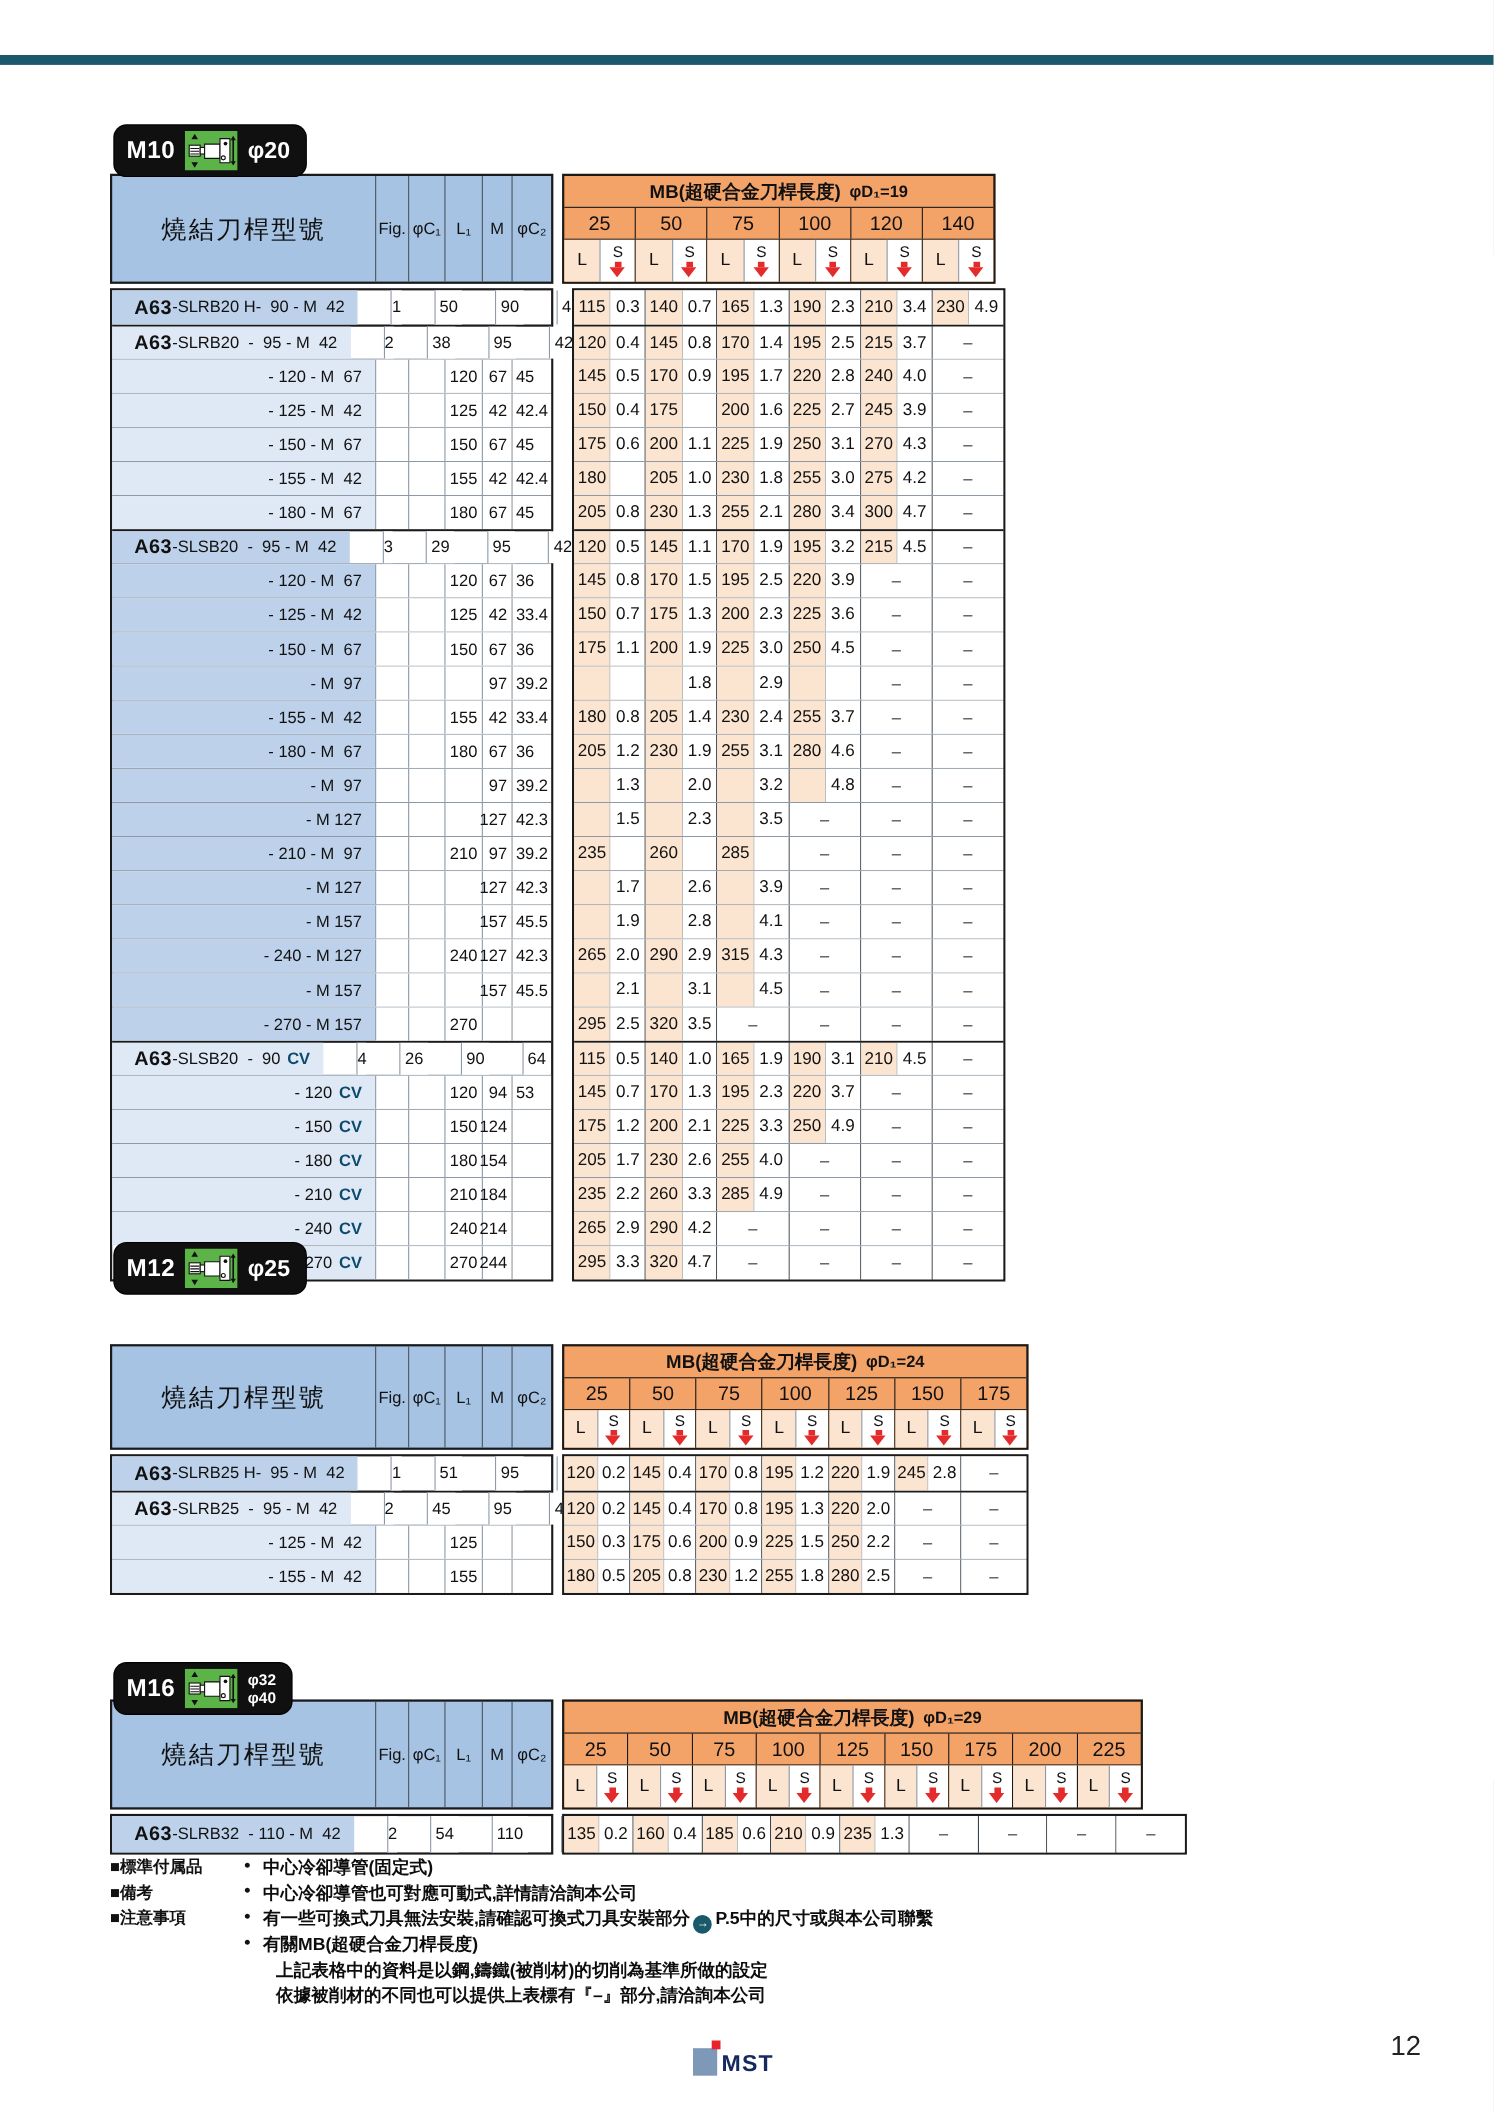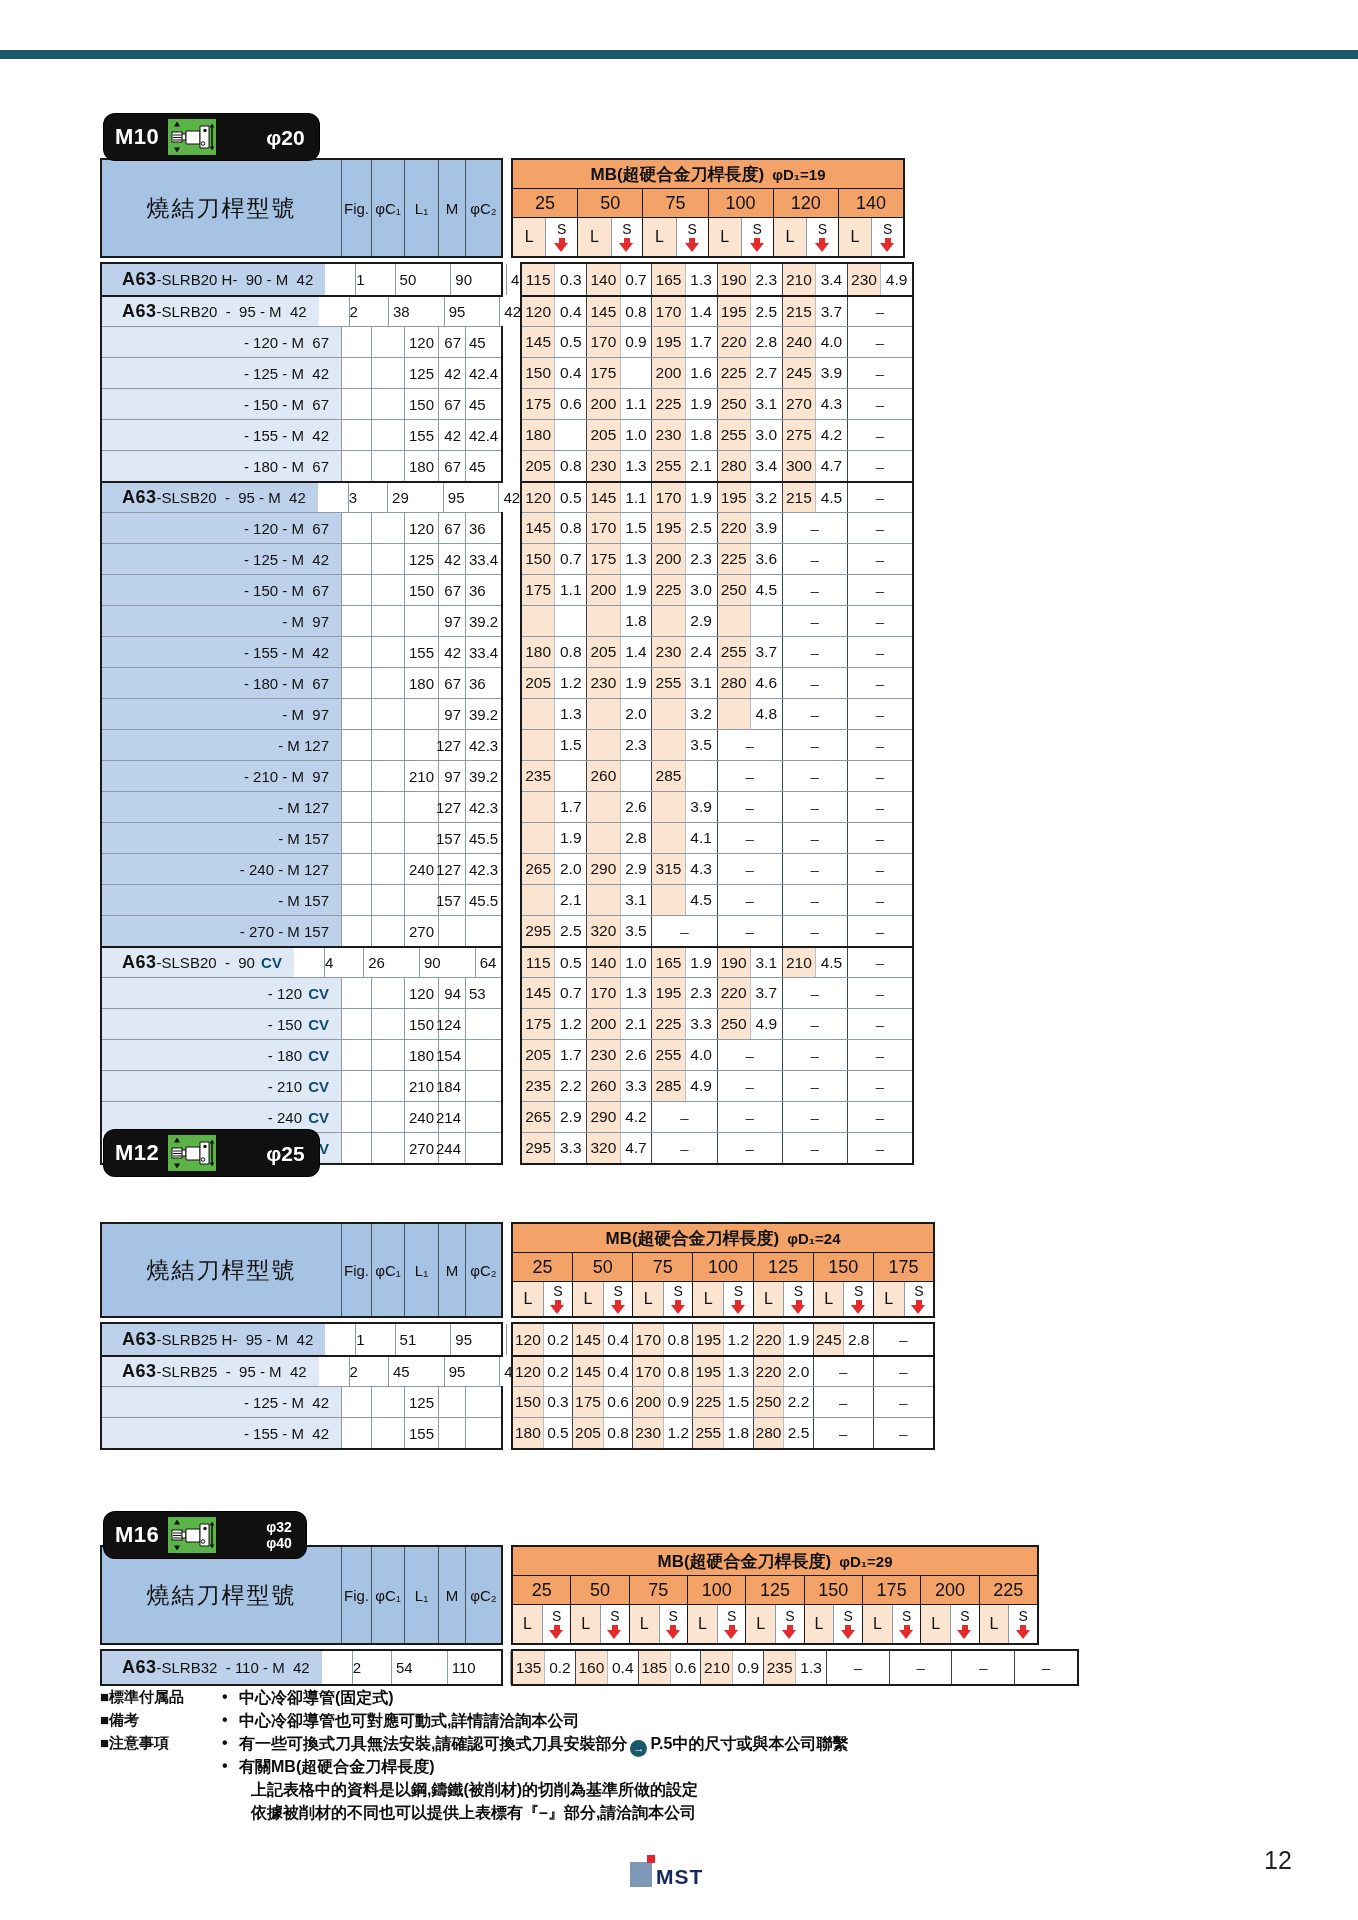--- a/index.html
+++ b/index.html
@@ -6,21 +6,21 @@
   .page{position:relative;width:1358px;height:1920px;background:#fff;overflow:hidden;
         font-family:"Liberation Sans",sans-serif;color:#111;}
   .topbar{position:absolute;left:0;top:50px;width:1358px;height:9px;background:#1a596b;}
   .ttable{position:absolute;left:0;top:0;}
   
   .badge{position:absolute;height:46px;background:#101010;border-radius:11px;display:flex;
          align-items:center;gap:9px;padding:0 14px 0 11px;z-index:6;box-shadow:0 0 0 1px #000;}
   .bl{color:#fff;font-size:22px;font-weight:bold;letter-spacing:.5px;}
   .bi{width:48px;height:36px;display:block;}
   .bi svg{display:block;width:48px;height:36px;}
-  .bd{display:flex;flex-direction:column;justify-content:center;margin-left:41px;}
+  .bd{display:flex;flex-direction:column;justify-content:center;}
   .bd-v{color:#fff;font-size:21px;font-weight:bold;line-height:1;}
   .bd-sm .bd-v{font-size:14px;line-height:1.15;}
   
   .lhead{position:absolute;background:#a6c3e3;border:2px solid #1a1a1a;box-sizing:border-box;display:flex;}
   .lt{flex:1;display:flex;align-items:center;justify-content:center;font-size:23px;letter-spacing:2px;}
   .hc{border-left:1px solid #4a5560;display:flex;align-items:center;justify-content:center;
       font-size:15px;box-sizing:border-box;}
   
   .lbody{position:absolute;border:2px solid #1a1a1a;box-sizing:border-box;background:#fff;}
   .lrow{display:flex;box-sizing:border-box;border-top:1px solid #8d99a6;}

